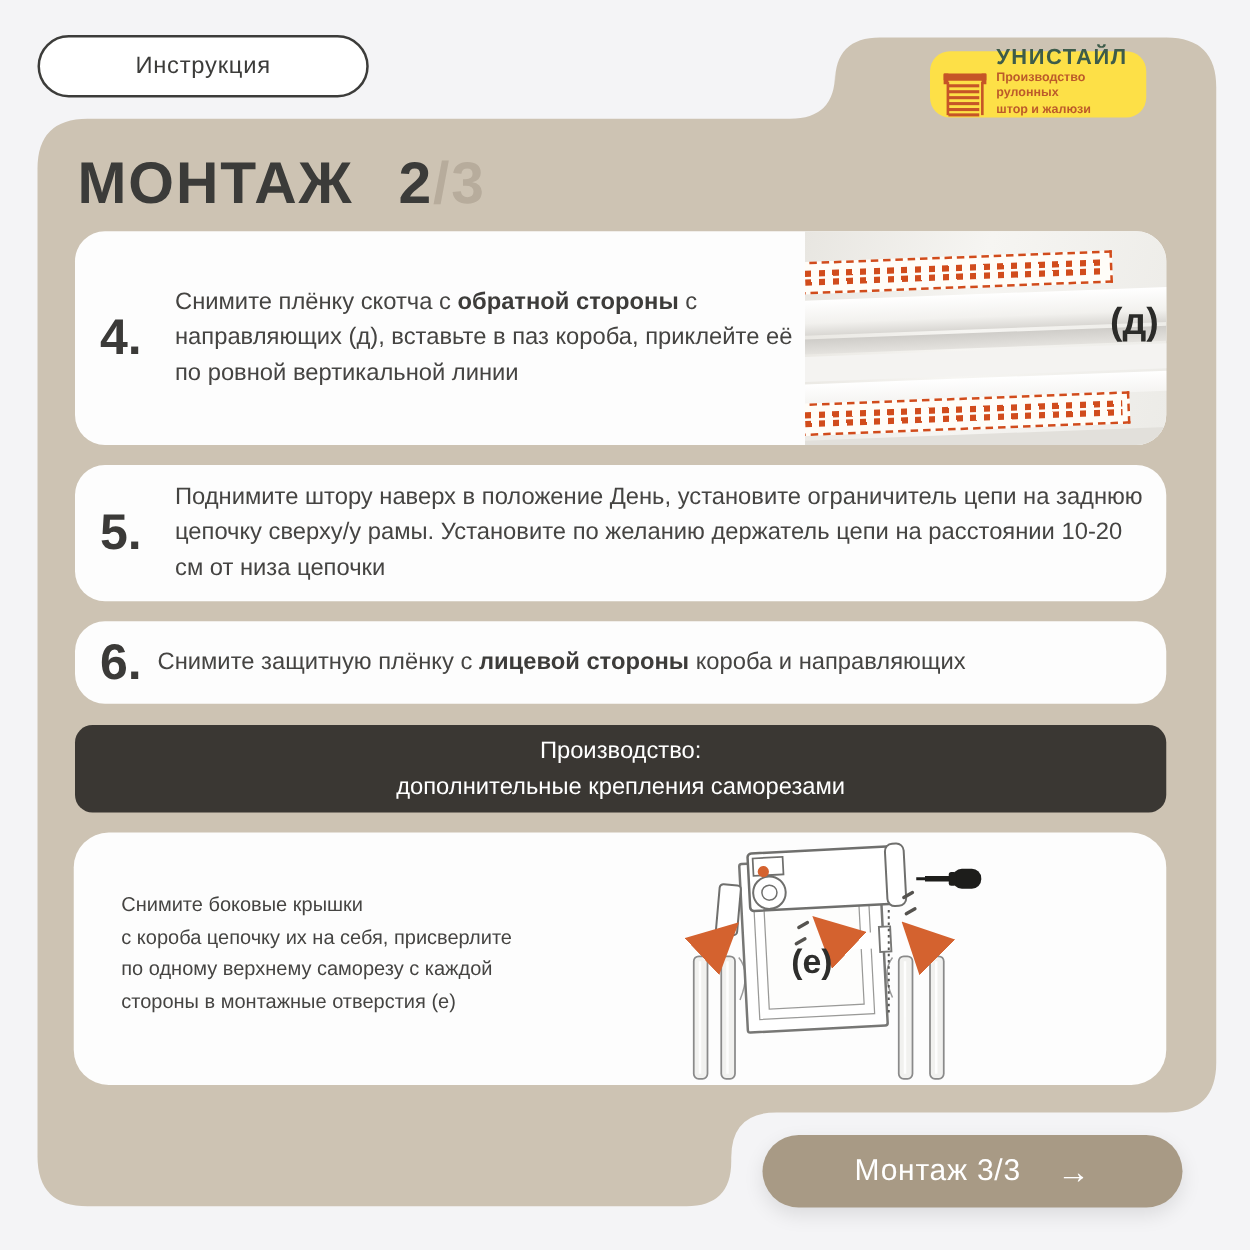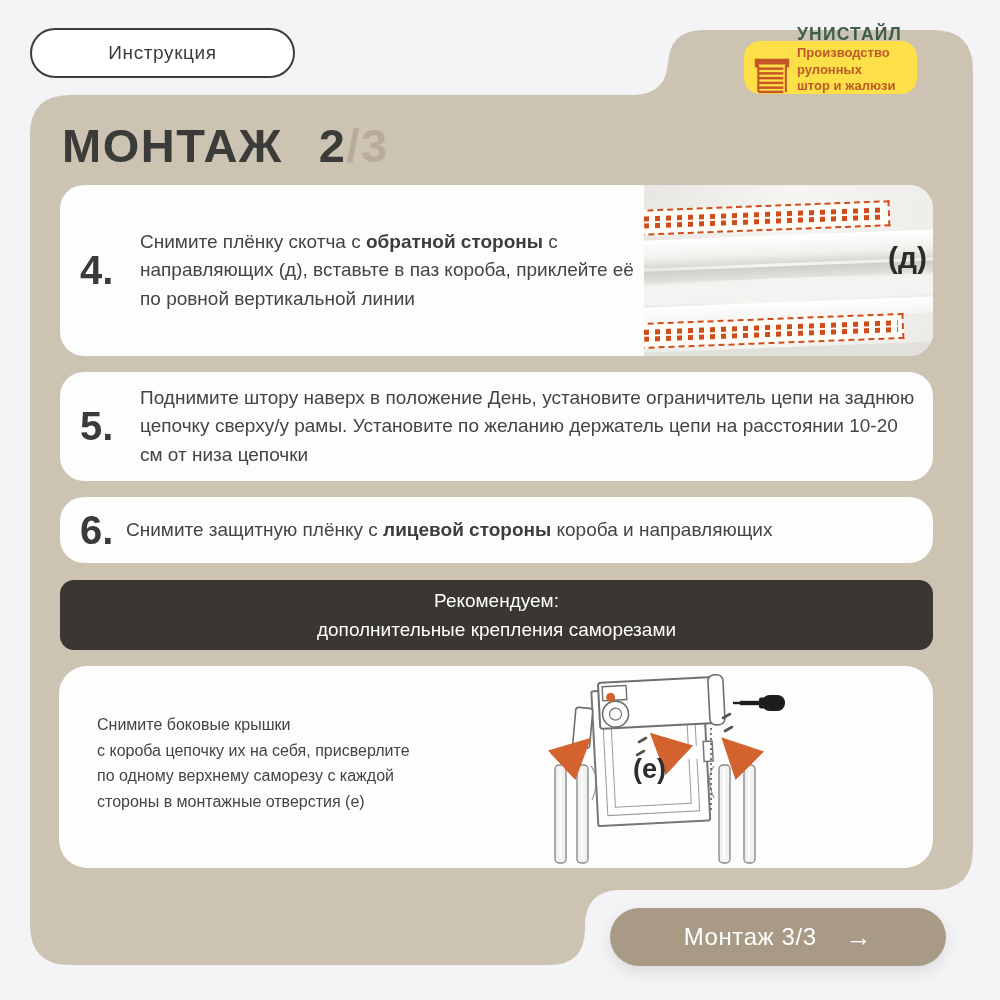--- a/index.html
+++ b/index.html
@@ -19,21 +19,21 @@
   }
 
   
   .logo-pill{
     position:absolute;left:744px;top:41px;width:173px;height:53px;
     background:#fde047;border-radius:16px;display:flex;align-items:flex-end;
     padding:0;box-sizing:border-box;
   }
   .logo-icon{margin:0 6px 0 9px;flex:0 0 auto;}
   .logo-name{font-size:17.5px;font-weight:700;color:#3e5c4a;letter-spacing:1.2px;line-height:1;}
-  .logo-tagline{font-size:13px;font-weight:700;color:#bc5a2a;line-height:1.25;margin-top:2px;}
+  .logo-tagline{font-size:10px;font-weight:700;color:#bc5a2a;line-height:1.25;margin-top:2px;}
 
   
   .title{position:absolute;left:62px;top:118px;display:flex;align-items:center;gap:36px;
     font-weight:700;font-size:47px;color:#3b3b39;letter-spacing:1.5px;}
   .title-page .cur{color:#3b3b39;}
   .title-page .tot{color:#b7ac9c;}
 
   
   .card{
     position:absolute;left:60px;width:873px;background:#fdfdfd;border-radius:24px;
@@ -161,21 +161,21 @@
     <div class="step-num">5.</div>
     <div class="step-text">Поднимите штору наверх в положение День, установите ограничитель цепи на заднюю цепочку сверху/у рамы. Установите по желанию держатель цепи на расстоянии 10-20 см от низа цепочки</div>
   </div>
 
   <div class="card step6">
     <div class="step-num">6.</div>
     <div class="step-text"><span>Снимите защитную плёнку с </span><b>лицевой стороны</b><span> короба и направляющих</span></div>
   </div>
 
   <div class="reco">
-    <div>Рекомендуем:</div>
+    <div>Производство:</div>
     <div>дополнительные крепления саморезами</div>
   </div>
 
   <div class="final-card">
     <div class="final-text">
       <div>Снимите боковые крышки</div>
       <div>с короба цепочку их на себя, присверлите</div>
       <div>по одному верхнему саморезу с каждой</div>
       <div>стороны в монтажные отверстия (е)</div>
     </div>

